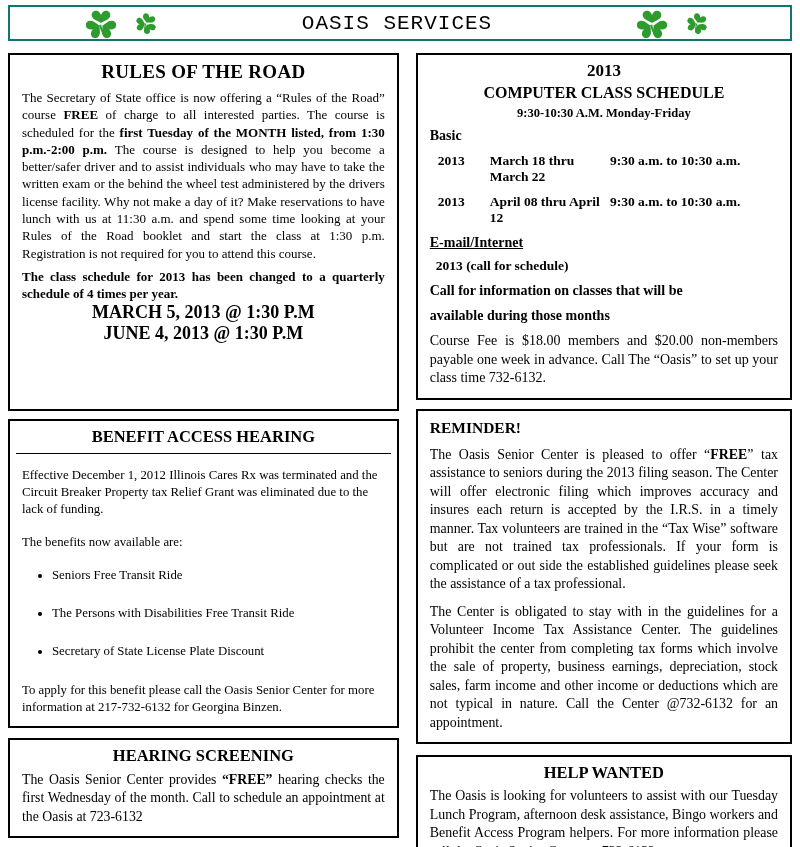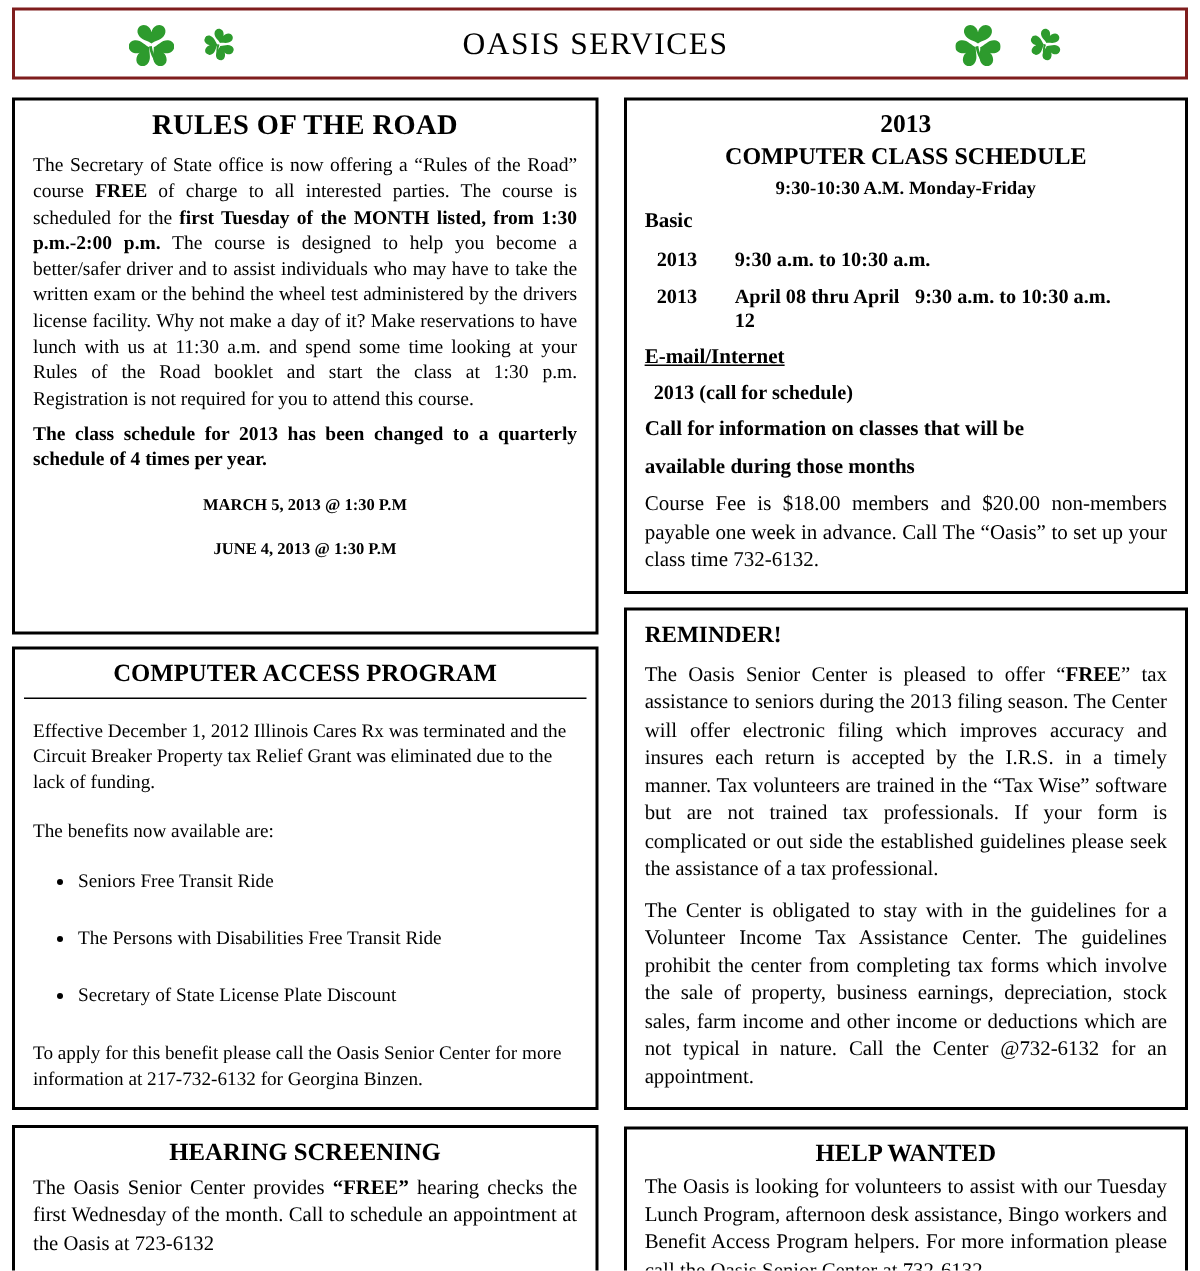--- a/index.html
+++ b/index.html
@@ -6,24 +6,25 @@
   html,body { background:#ffffff; }
   body {
     width:800px; height:847px;
     font-family:"Liberation Serif", serif;
     color:#000;
   }
   .page { width:800px; height:847px; padding:5px 8px 0; }
 
   
   .masthead {
-    border:2px solid #7f1d1d;
-    height:48px;
+    border:2px solid #0f766e;
+    height:36px;
     display:flex; align-items:center;
     padding:0 82px 0 76px;
+    font-family:Liberation Mono, monospace;
   }
   .masthead h1 {
     flex:1; text-align:center;
     font-size:21px; font-weight:normal;
     letter-spacing:1px;
   }
   .clover-group { display:flex; align-items:center; gap:20px; }
   .shamrock { color:#2d9b2d; display:block; }
   .shamrock.lg { width:30px; height:29px; }
   .shamrock.sm { width:21px; height:20px; transform:rotate(26deg); }
@@ -39,21 +40,21 @@
   .sec-title { font-weight:bold; text-align:center; font-size:16.5px; }
   .rules-title { font-size:19px; letter-spacing:0.3px; font-weight:bold; text-align:center; }
 
   p.body { font-size:13px; line-height:1.33; text-align:justify; }
   b { font-weight:bold; }
 
   
   .rules-box { min-height:358px; }
   .rules-box p.body { margin-top:6px; }
   .rules-box .sched { font-weight:bold; margin-top:9px; }
-  .rules-box .date-line { text-align:center; font-weight:bold; font-size:11px; margin-top:17px; }
+  .rules-box .date-line { text-align:center; font-weight:bold; font-size:18px; margin-top:0; }
 
   
   .benefit-box { min-height:300px; margin-top:8px; }
   .benefit-box .title-rule { border-top:1.5px solid #000; margin:6px -6px 0; }
   .benefit-box p.body { font-size:12.8px; text-align:left; }
   .benefit-box .p1 { margin-top:13px; }
   .benefit-box .intro { margin-top:16px; }
   .benefit-box ul { padding-left:30px; margin-top:17px; list-style:disc outside; }
   .benefit-box li { font-size:12.8px; margin-bottom:23px; }
   .benefit-box .p3 { margin-top:2px; }
@@ -130,21 +131,21 @@
 
       <section class="box rules-box">
         <div class="rules-title">RULES OF THE ROAD</div>
         <p class="body"><span>The Secretary of State office is now offering a “Rules of the Road” course </span><b>FREE</b><span> of charge to all interested parties.  The course is scheduled for the </span><b>first Tuesday of the MONTH listed, from 1:30 p.m.-2:00 p.m.</b><span>  The course is designed to help you become a better/safer driver and to assist individuals who may have to take the written exam or the behind the wheel test administered by the drivers license facility.  Why not make a day of it?  Make reservations to have lunch with us at 11:30 a.m. and spend some time looking at your Rules of the Road booklet and start the class at 1:30 p.m.  Registration is not required for you to attend this course.</span></p>
         <p class="body sched">The class schedule for 2013 has been changed to a quarterly schedule of 4 times per year.</p>
         <div class="date-line">MARCH  5, 2013  @ 1:30 P.M</div>
         <div class="date-line">JUNE 4, 2013  @ 1:30 P.M</div>
       </section>
 
       <section class="box benefit-box">
-        <div class="sec-title">COMPUTER ACCESS PROGRAM</div>
+        <div class="sec-title">BENEFIT ACCESS HEARING</div>
         <div class="title-rule"></div>
         <p class="body p1">Effective December 1, 2012 Illinois Cares Rx was terminated and the Circuit Breaker Property tax Relief Grant was eliminated due to the lack of funding.</p>
         <p class="body intro">The benefits now available are:</p>
         <ul>
           <li>Seniors Free Transit Ride</li>
           <li>The Persons with Disabilities Free Transit Ride</li>
           <li>Secretary of State License Plate Discount</li>
         </ul>
         <p class="body p3">To apply for this benefit please call the  Oasis Senior Center for more information  at 217-732-6132 for  Georgina Binzen.</p>
       </section>
@@ -158,20 +159,21 @@
 
     <div class="col right">
 
       <section class="box computer-box">
         <div class="year">2013</div>
         <div class="ctitle">COMPUTER CLASS  SCHEDULE</div>
         <div class="subtitle">9:30-10:30 A.M. Monday-Friday</div>
         <div class="lbl">Basic</div>
         <div class="sched-row">
           <span class="yr">2013</span>
+          <span class="dts">March 18 thru March 22</span>
           <span class="tm">9:30 a.m. to 10:30 a.m.</span>
         </div>
         <div class="sched-row">
           <span class="yr">2013</span>
           <span class="dts">April  08 thru April 12</span>
           <span class="tm">9:30 a.m. to 10:30 a.m.</span>
         </div>
         <div class="email-lbl">E-mail/Internet</div>
         <div class="email-note">2013  (call for schedule)</div>
         <div class="call-line">Call for information on classes that will be</div>

